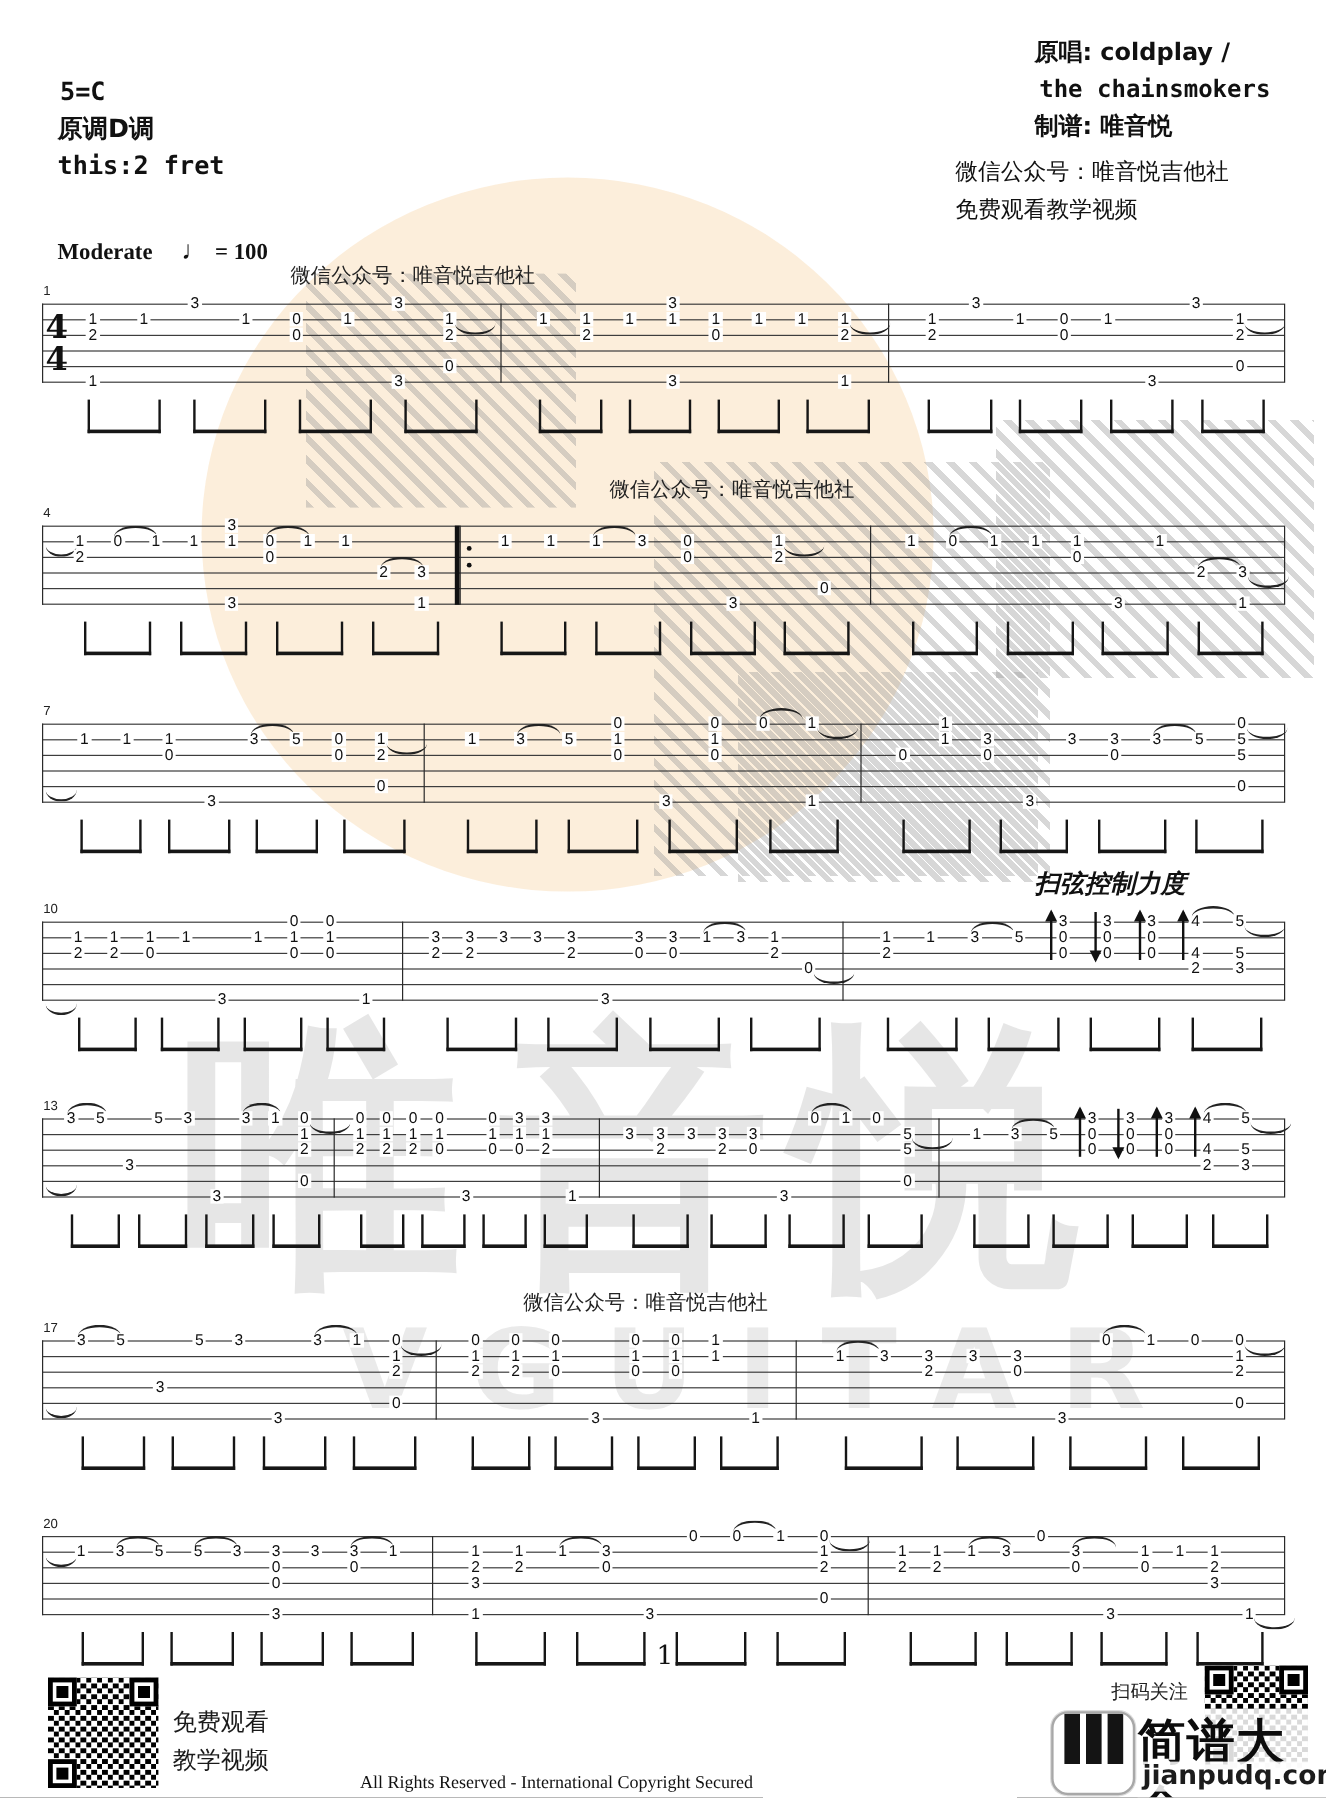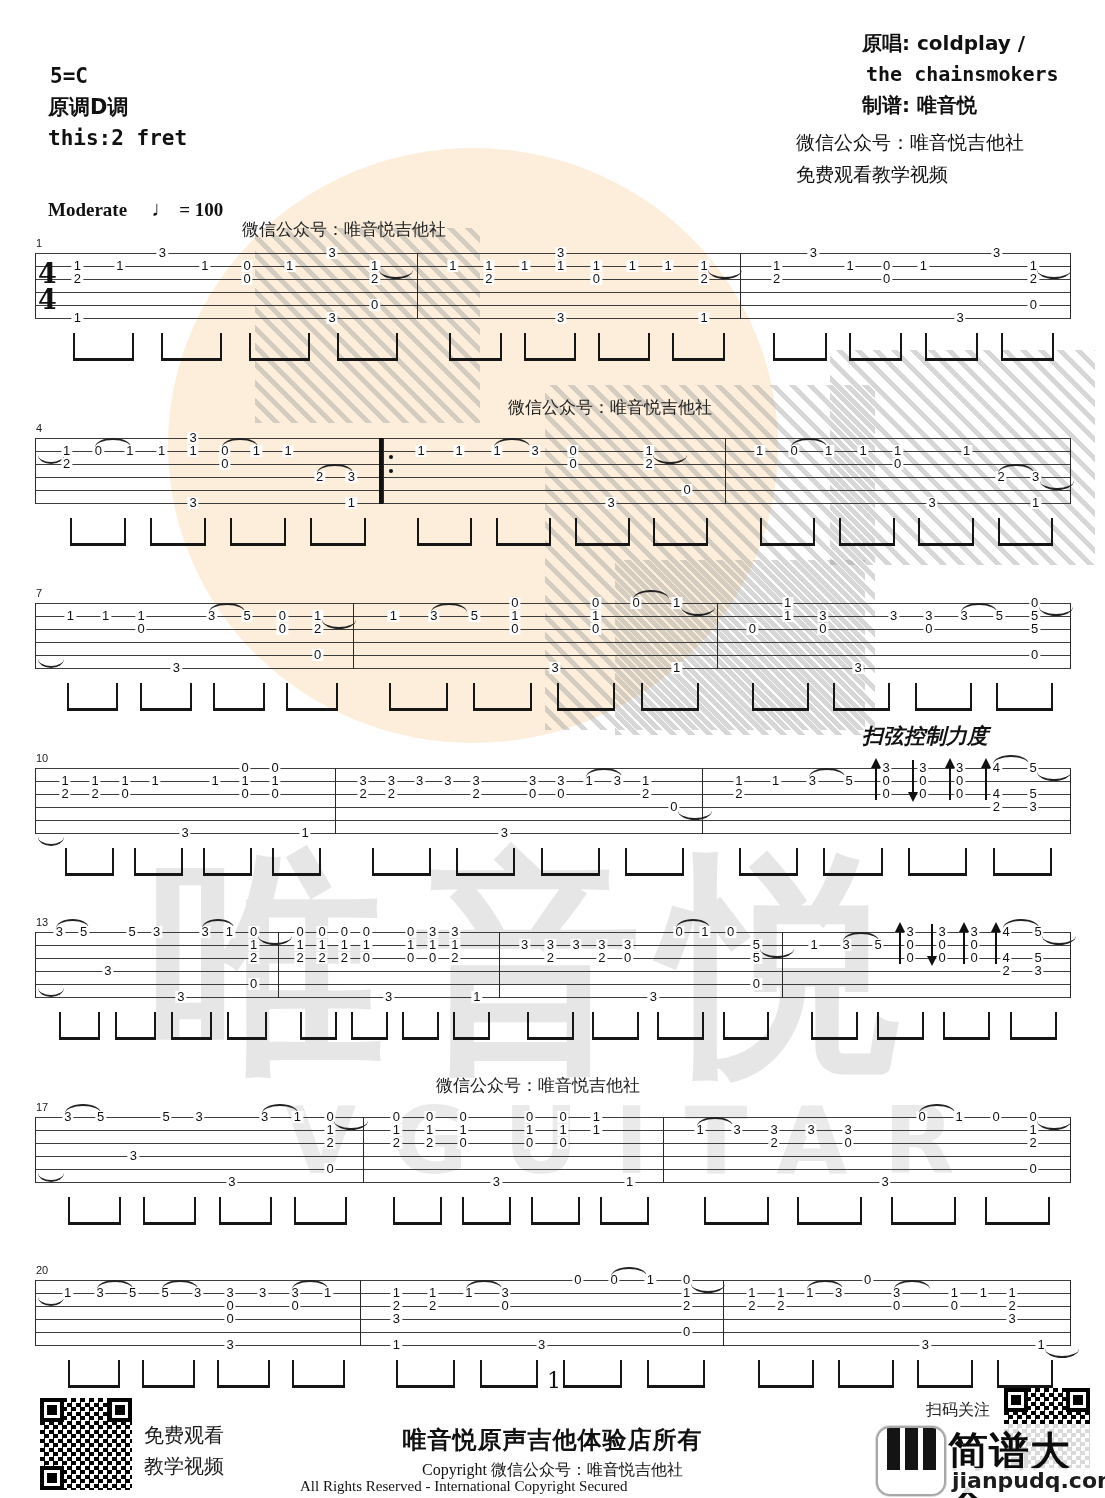--- a/index.html
+++ b/index.html
@@ -718,22 +718,20 @@
   <div class="qr qr-l">
     <span class="corner c-tl"></span>
     <span class="corner c-tr"></span>
     <span class="corner c-bl"></span>
   </div>
   <div class="ft qr-cap">
     <div>免费观看</div>
     <div>教学视频</div>
   </div>
 
-  <div class="ft f-store">唯音悦原声吉他体验店所有</div>
-  <div class="ft f-copy1">Copyright 微信公众号：唯音悦吉他社</div>
   <div class="ft f-copy2">All Rights Reserved - International Copyright Secured</div>
 
   <div class="ft scanf">扫码关注</div>
   <div class="qr qr-r">
     <span class="corner c-tl"></span>
     <span class="corner c-tr"></span>
     <span class="corner c-bl"></span>
   </div>
   <div class="piano">
     <span class="k" style="left:9px"></span>

